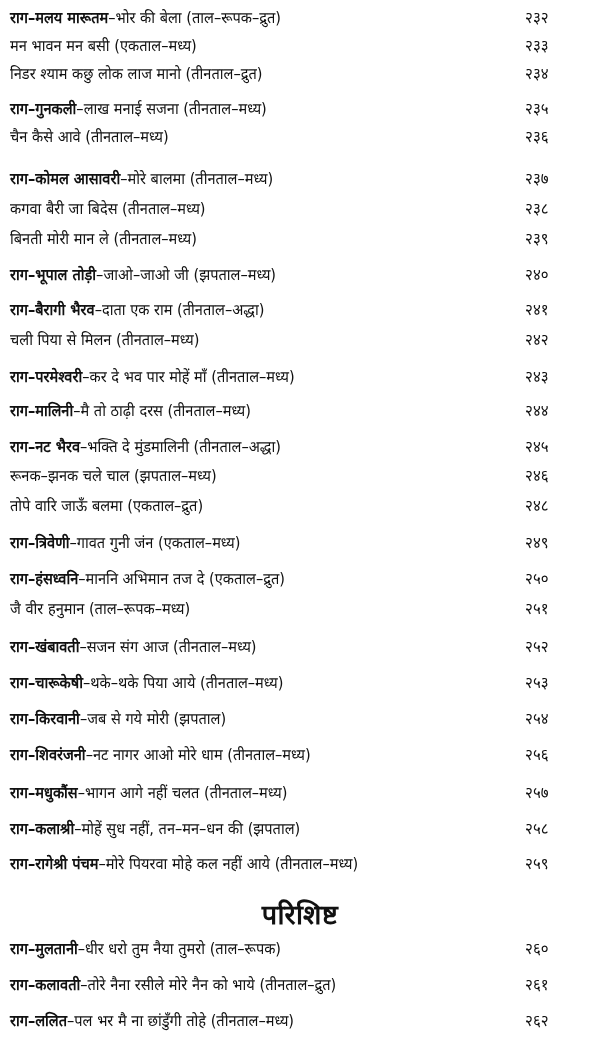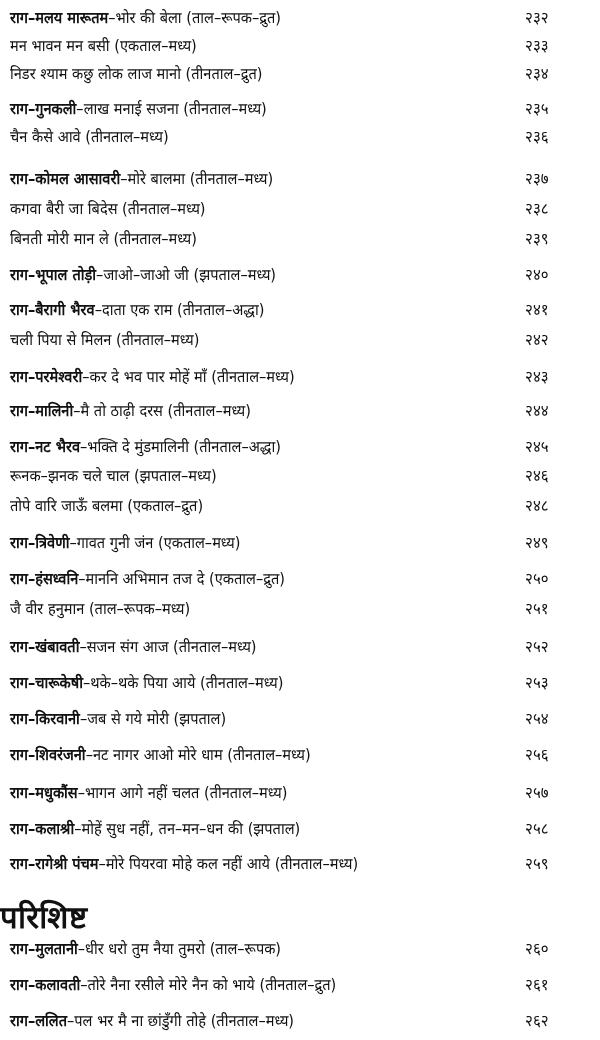--- a/index.html
+++ b/index.html
@@ -12,22 +12,22 @@
   .row {
     position: absolute; left: 10px; width: 582px; height: 26px;
     display: flex; align-items: center; justify-content: space-between;
     font-size: 15.5px; line-height: 26px; white-space: nowrap;
     transform: scaleX(0.94); transform-origin: left center;
   }
   .row .title { display: inline-block; }
   .row .raag { font-weight: bold; }
   .row .page-no { display: inline-block; text-align: left; min-width: 34px; font-size: 16px; }
   .heading {
-    position: absolute; left: 0; width: 600px; top: 895px; 
-    font-size: 31px; font-weight: bold; letter-spacing: 0.5px;
+    position: absolute; left: 0; width: 600px; top: 895px; text-align: center;
+    font-size: 27px; font-weight: bold; letter-spacing: 0.5px;
   }
 </style>
 </head>
 <body>
 
 <div class="page">
   <div id="toc-list">
       <div class="row" style="top: 5px;">
     <span class="title"><span class="raag">राग–मलय मारूतम</span><span class="song">–भोर की बेला (ताल–रूपक–द्रुत)</span></span>
     <span class="page-no">२३२</span>

